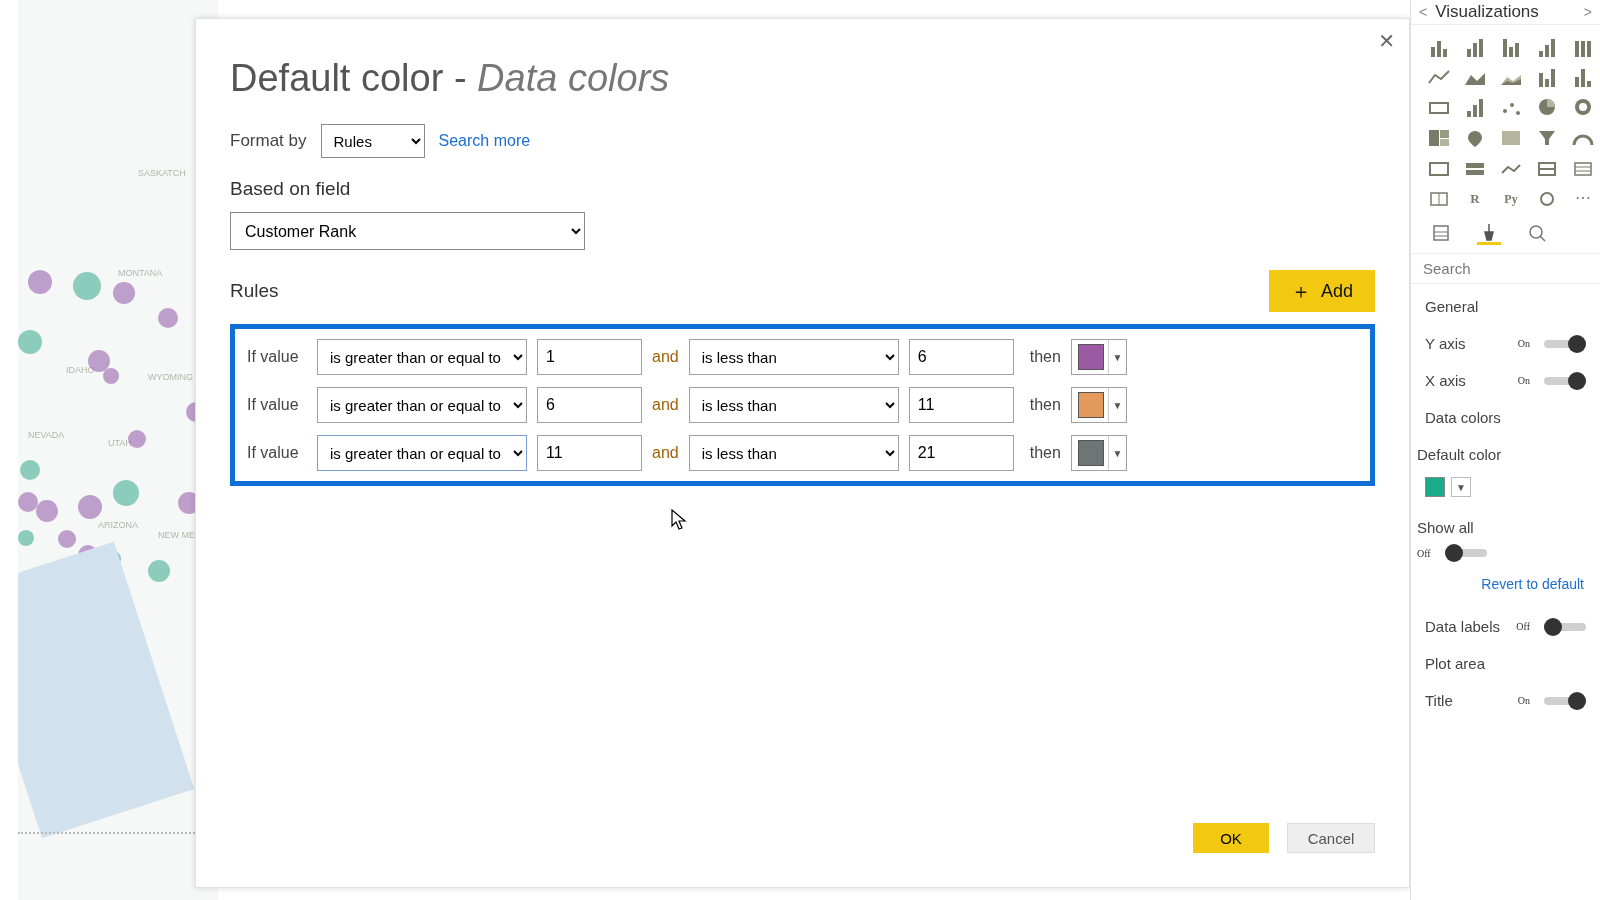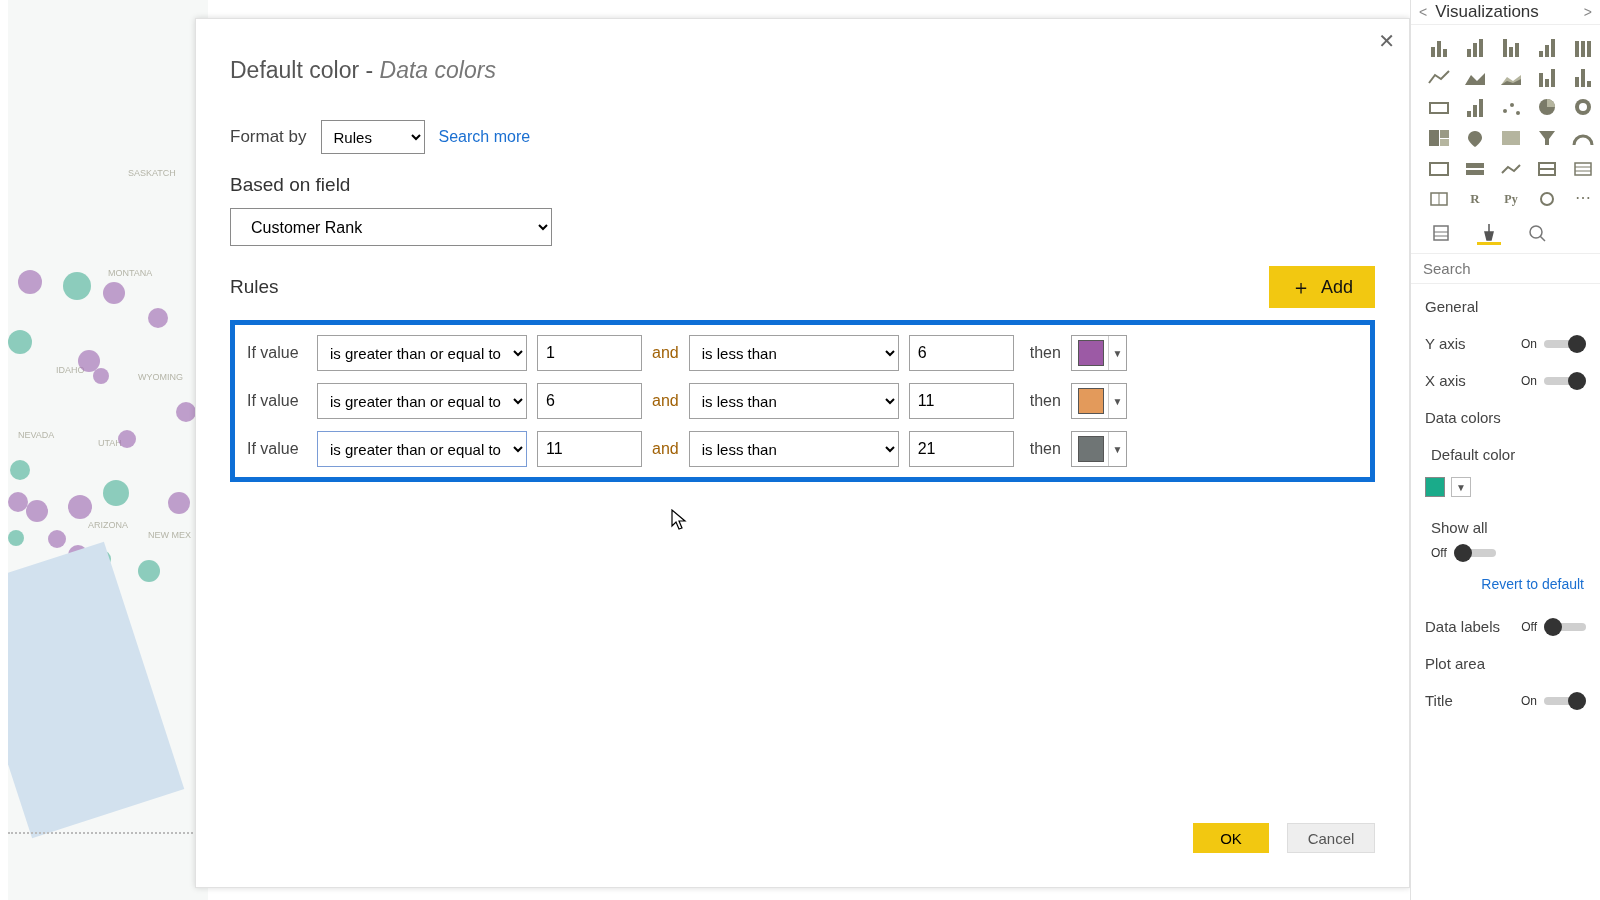--- a/index.html
+++ b/index.html
@@ -1,37 +1,37 @@
 <!DOCTYPE html>
 <html><head>
 <meta charset="utf-8">
 <style>
   * { box-sizing: border-box; margin: 0; padding: 0; }
   body { font-family: "Segoe UI", Arial, sans-serif; font-size: 13px; color: #333; background: #fff; overflow: hidden; width: 1600px; height: 900px; position: relative; }
 
   
-  .map-bg { position: absolute; left: 8px; top: 0; width: 200px; height: 900px; background: #f6f8f7; overflow: hidden; }
+  .map-bg { position: absolute; left: 18px; top: 0; width: 200px; height: 900px; background: #f6f8f7; overflow: hidden; }
   .bubble { position: absolute; border-radius: 50%; opacity: 0.7; }
 
   .modal { position: absolute; left: 195px; top: 18px; width: 1215px; height: 870px; background: #fff; border: 1px solid #e1e1e1; box-shadow: 0 0 6px rgba(0,0,0,.15); }
   .modal-inner { padding: 38px 34px 20px 34px; position: relative; height: 100%; }
   .close-x { position: absolute; right: 14px; top: 10px; font-size: 20px; color: #666; cursor: pointer; }
 
-  .title { font-size: 23px; color: #555; font-weight: 300; margin-bottom: 36px; }
+  .title { font-size: 38px; color: #555; font-weight: 300; margin-bottom: 24px; }
   .title .sub { font-style: italic; color: #777; font-weight: 300; }
 
   .row-line { display: flex; align-items: center; gap: 14px; margin-bottom: 20px; }
   .lbl { font-size: 17px; color: #444; }
 
   select.small-sel { height: 34px; border: 1px solid #8a8a8a; background: #fff; padding: 0 8px; font-size: 15px; }
   .format-sel { width: 104px; }
   .learn-link { color: #1a6fd1; font-size: 16px; cursor: pointer; }
 
   .section-head { font-size: 19px; color: #333; margin-bottom: 12px; }
-  .field-sel { width: 322px; height: 38px; border: 1px solid #8a8a8a; background: #fff; padding: 0 16px; font-size: 16px; margin-bottom: 20px; }
+  .field-sel { width: 355px; height: 38px; border: 1px solid #8a8a8a; background: #fff; padding: 0 10px; font-size: 16px; margin-bottom: 20px; }
 
   .rules-hdr { display: flex; align-items: center; justify-content: space-between; margin-bottom: 12px; }
   .rules-title { font-size: 19px; color: #333; }
   .add-btn { background: #f2c811; border: none; height: 42px; padding: 0 22px; font-size: 18px; font-weight: 400; color: #111; display: flex; align-items: center; gap: 10px; cursor: pointer; }
   .add-btn .plus { font-size: 20px; font-weight: 300; }
 
   .rule-box { border: 5px solid #0e6fd6; padding: 4px 4px; }
   .rule-row { display: flex; align-items: center; gap: 10px; background: #fff; padding: 6px 6px 6px 8px; }
   .if-lbl { font-size: 16px; color: #444; width: 60px; }
   .op-sel { width: 210px; height: 36px; border: 1px solid #a0a0a0; background: #fff; padding: 0 8px; font-size: 15px; }
@@ -55,27 +55,27 @@
   .viz-hdr .ttl { font-size: 17px; font-weight: 400; color: #333; flex: 1; }
   .viz-grid { display: grid; grid-template-columns: repeat(5, 28px); gap: 8px 8px; padding: 10px 10px 8px 14px; }
   .viz-ico { width: 28px; height: 22px; display: flex; align-items: flex-end; justify-content: center; gap: 2px; cursor: pointer; }
   .viz-ico span { display: inline-block; width: 4px; background: #7a7a68; }
   .viz-tabs { display: flex; gap: 24px; padding: 6px 18px 8px 18px; border-bottom: 1px solid #eee; }
   .viz-tab { width: 24px; height: 24px; display: flex; align-items: center; justify-content: center; color: #555; cursor: pointer; }
   .viz-tab.active { border-bottom: 3px solid #f2c811; }
   .search-row { padding: 6px 12px; color: #777; font-size: 15px; border-bottom: 1px solid #eee; }
   .prop-list { padding: 4px 0; }
   .prop-row { display: flex; justify-content: space-between; padding: 10px 14px; font-size: 15px; color: #444; }
-  .prop-row.sub { padding-left: 20px; color: #444; }
+  .prop-row.sub { padding-left: 6px; color: #444; }
   .toggle { position: relative; width: 42px; height: 14px; }
   .toggle .track { position: absolute; inset: 0; top: 3px; height: 8px; background: #cfcfcf; border-radius: 6px; }
   .toggle .knob { position: absolute; top: -2px; width: 18px; height: 18px; background: #333; border-radius: 50%; }
   .toggle.on .knob { right: 0; }
   .toggle.off .knob { left: 0; }
-  .toggle-lbl { font-size: 12px; color: #333; margin-right: 7px; }
+  .toggle-lbl { font-size: 10px; color: #333; margin-right: 14px; font-family: Liberation Serif, serif; }
   .color-chip-row { display: flex; align-items: center; gap: 6px; padding: 4px 14px 12px 14px; }
   .color-chip { width: 20px; height: 20px; background: #1aab8a; border: 1px solid #888; }
   .chip-caret { width: 20px; height: 20px; border: 1px solid #bbb; display: flex; align-items: center; justify-content: center; font-size: 10px; color: #555; }
   .revert { color: #1a6fd1; font-size: 14px; text-align: right; padding: 6px 16px 16px 0; cursor: pointer; }
 
   .rule-row-wrap { position: relative; }
 
   .hidden-actions { display:flex; gap:24px; font-size:18px; color:#666; position:absolute; }
 </style>
 </head>

